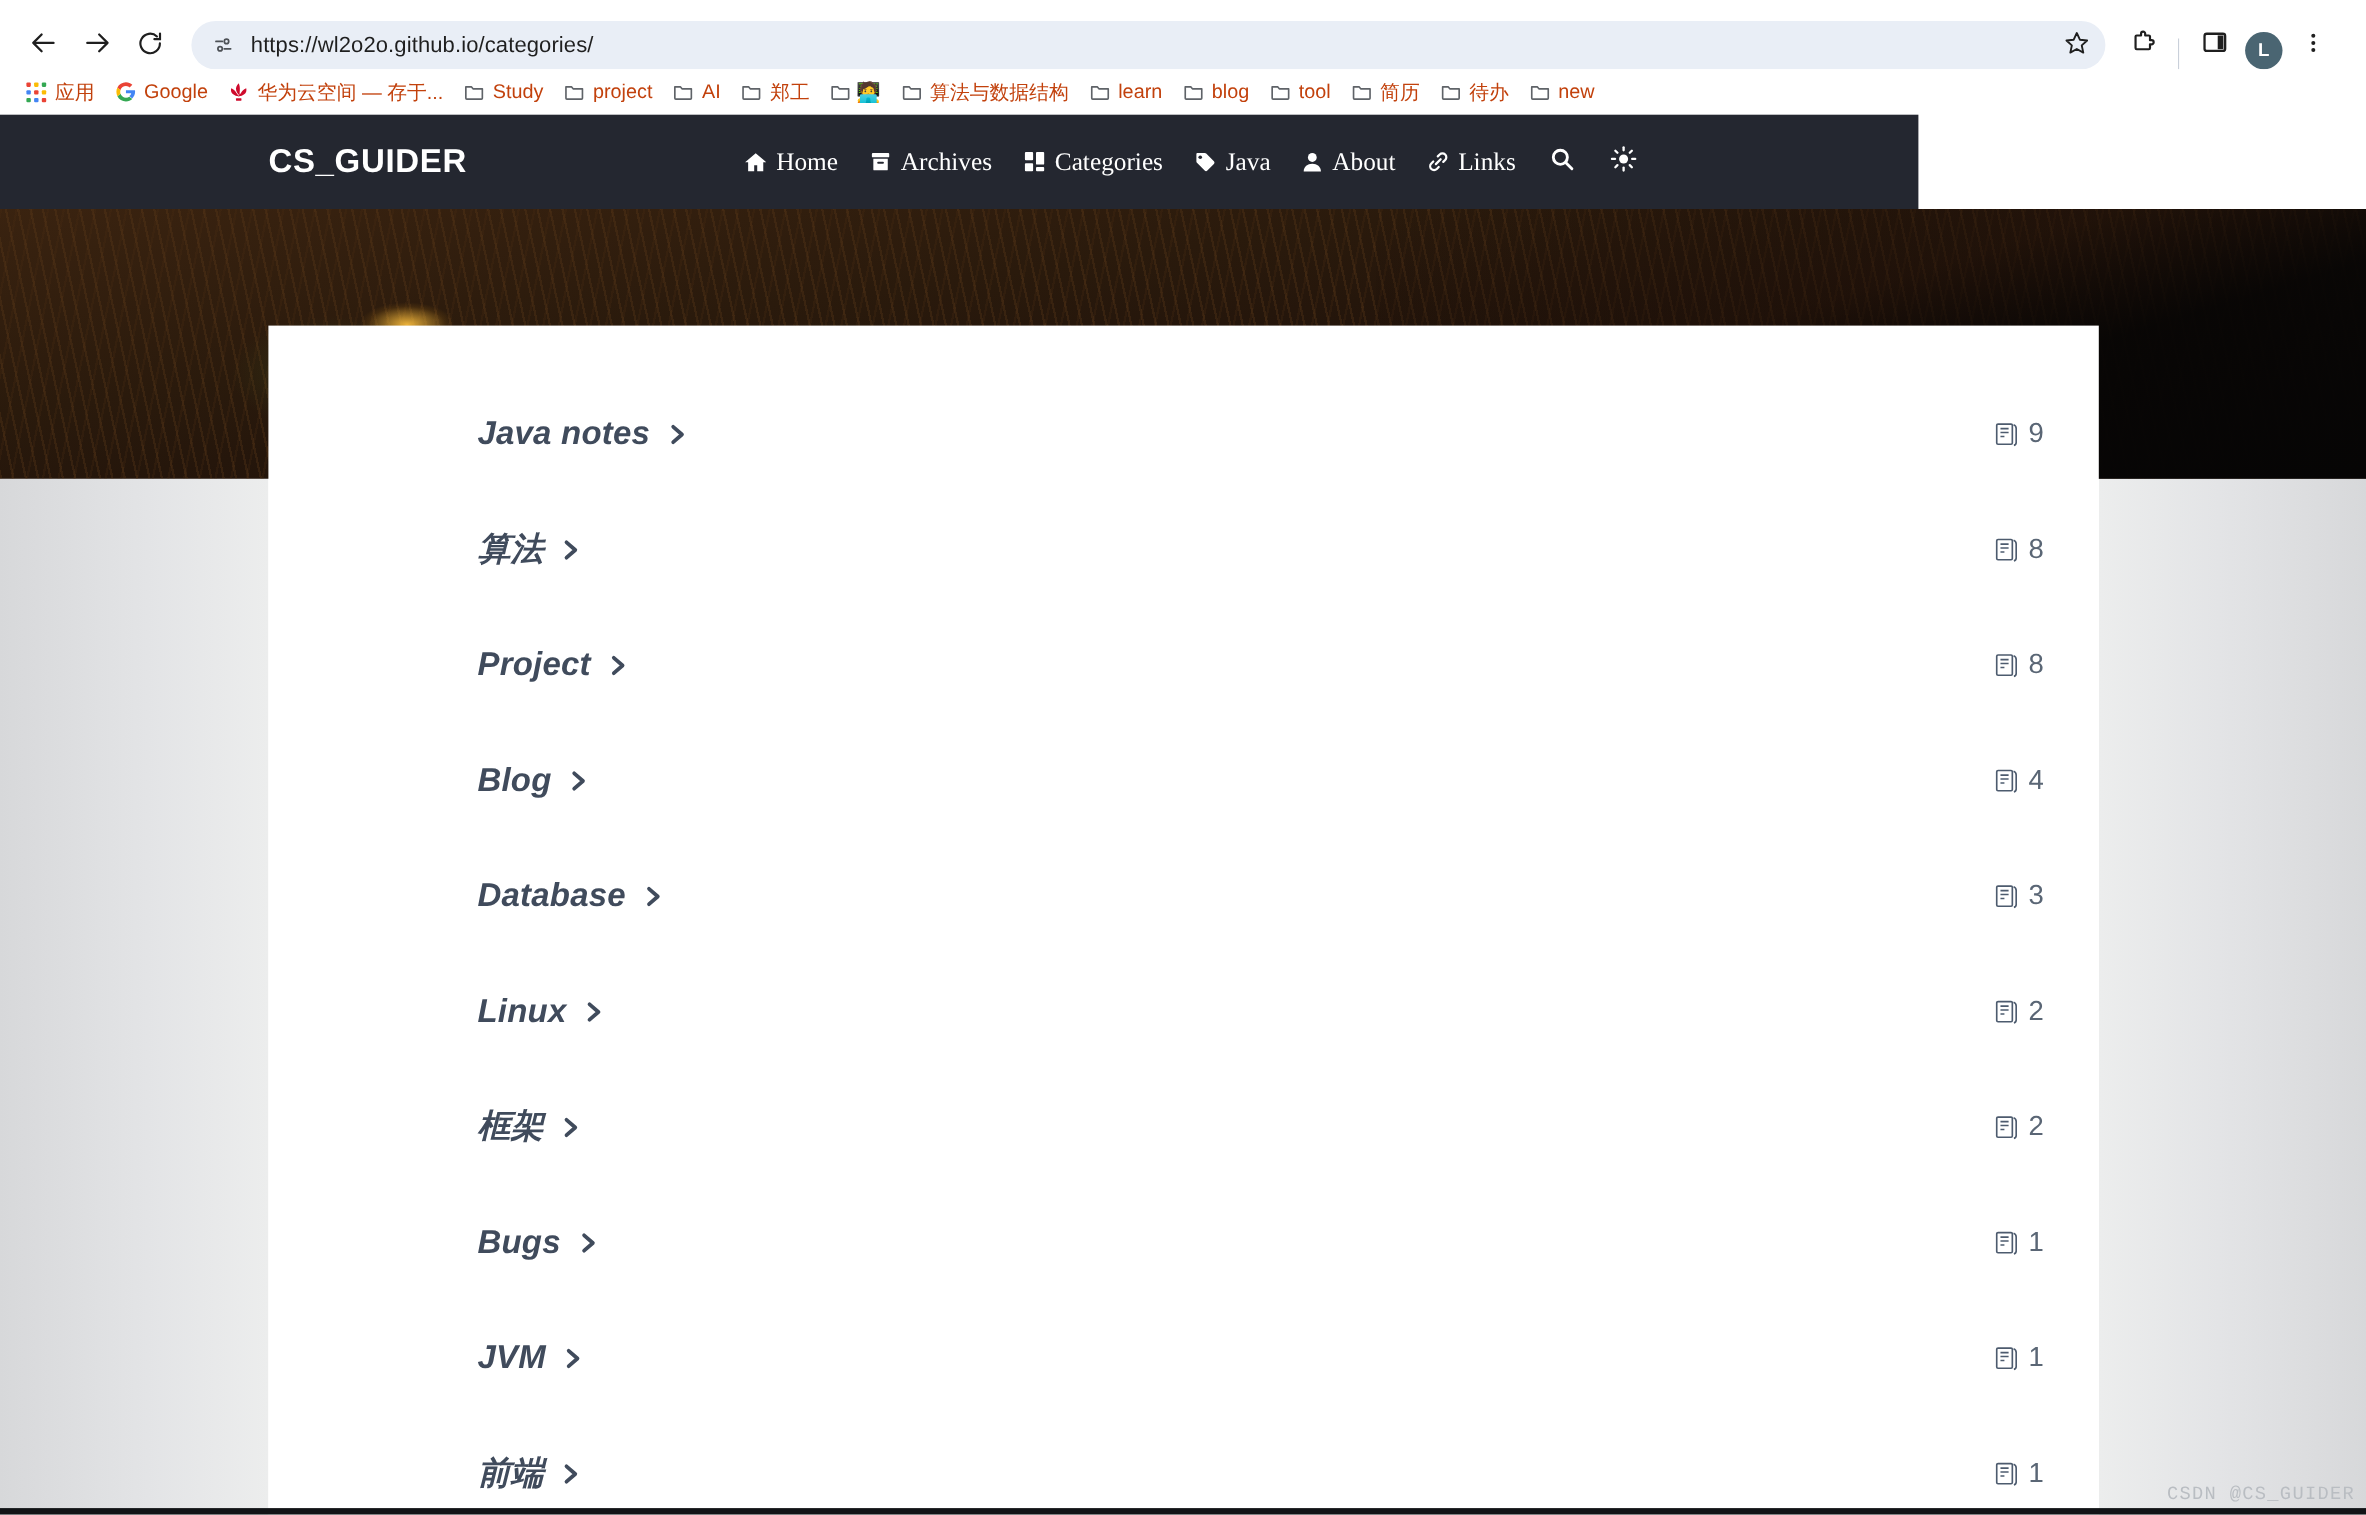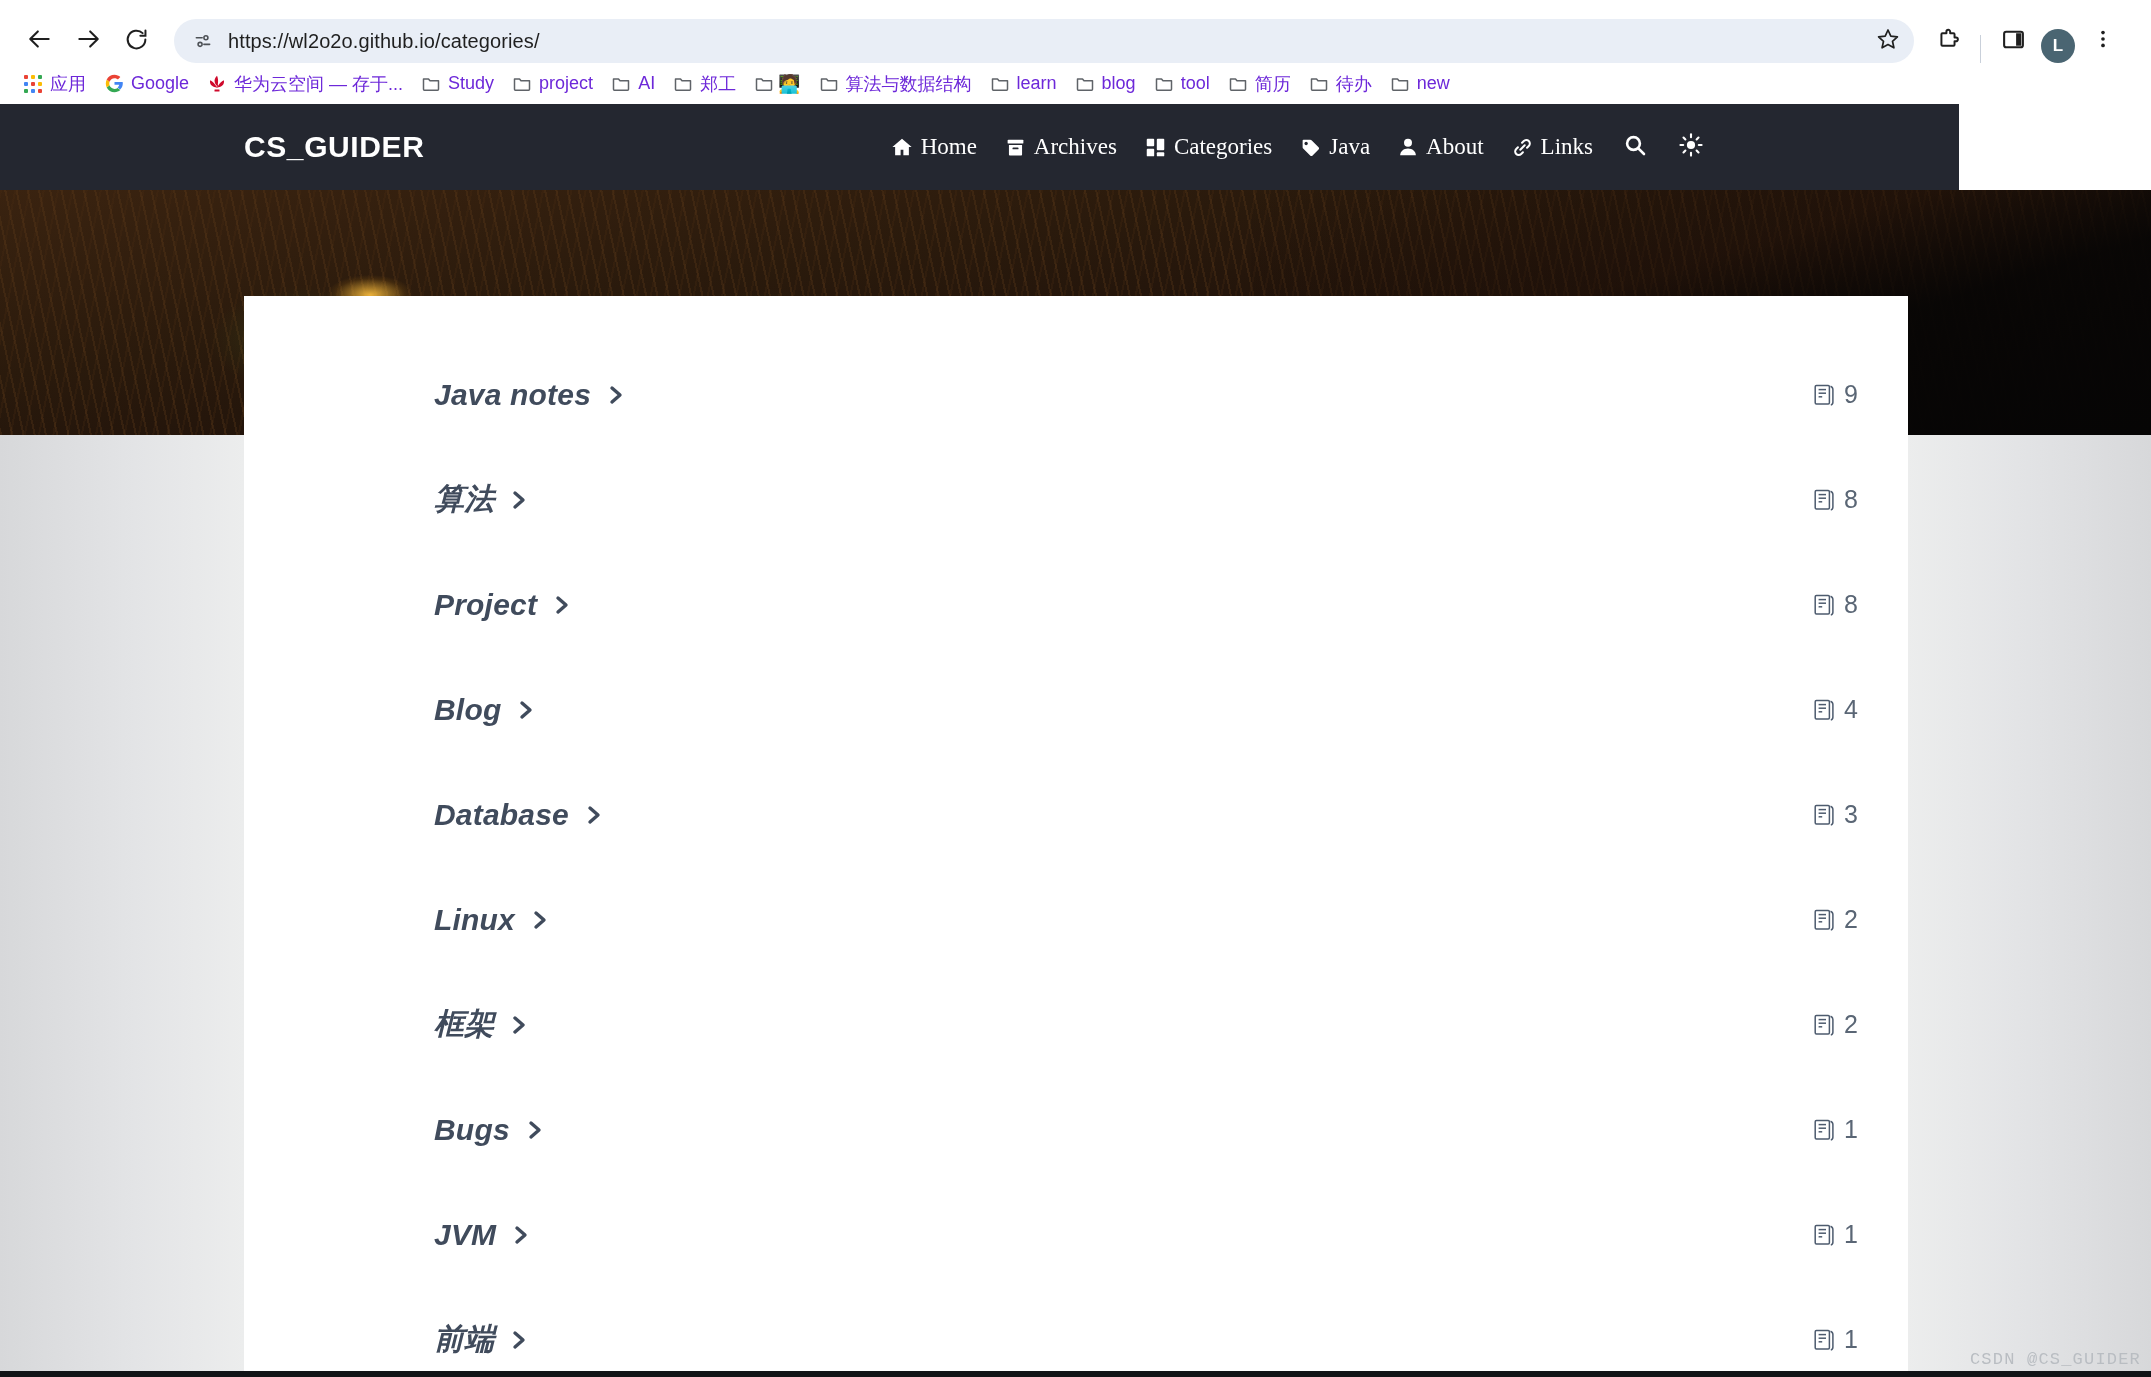--- a/index.html
+++ b/index.html
@@ -92,21 +92,21 @@
   .bm {
     display: flex; align-items: center;
     height: 34px;
     padding: 0 9px;
     border-radius: 6px;
     cursor: pointer;
     flex: 0 0 auto;
   }
   .bm-label {
     font-size: 18px;
-    color: #6d28d9;
+    color: #c2410c;
     white-space: nowrap;
     margin-left: 7px;
   }
   .bm-icon { width: 20px; height: 20px; flex: 0 0 auto; display:flex; align-items:center; justify-content:center;}
   .apps-grid {
     width: 18px; height: 18px;
     display: grid;
     grid-template-columns: repeat(3, 4px);
     grid-template-rows: repeat(3, 4px);
     gap: 3px;
@@ -139,21 +139,21 @@
   }
   .banner::after{
     content:"";
     position:absolute; right:0; top:0; width: 900px; height:245px;
     background:
       linear-gradient(163deg, rgba(42,22,10,0.0) 0%, rgba(30,16,8,0.55) 40%, rgba(8,6,5,0.96) 62%, #060505 100%);
   }
   
   .navbar {
     position: absolute; left: 0; top: 0;
-    width: 1959px; height: 86px;
+    width: 1744px; height: 86px;
     background: #242730;
     display: flex; align-items: center;
     z-index: 5;
   }
   .brand {
     position: absolute; left: 244px; top: 50%;
     transform: translateY(-50%);
     color: #ffffff;
     font-size: 30px;
     font-weight: bold;

